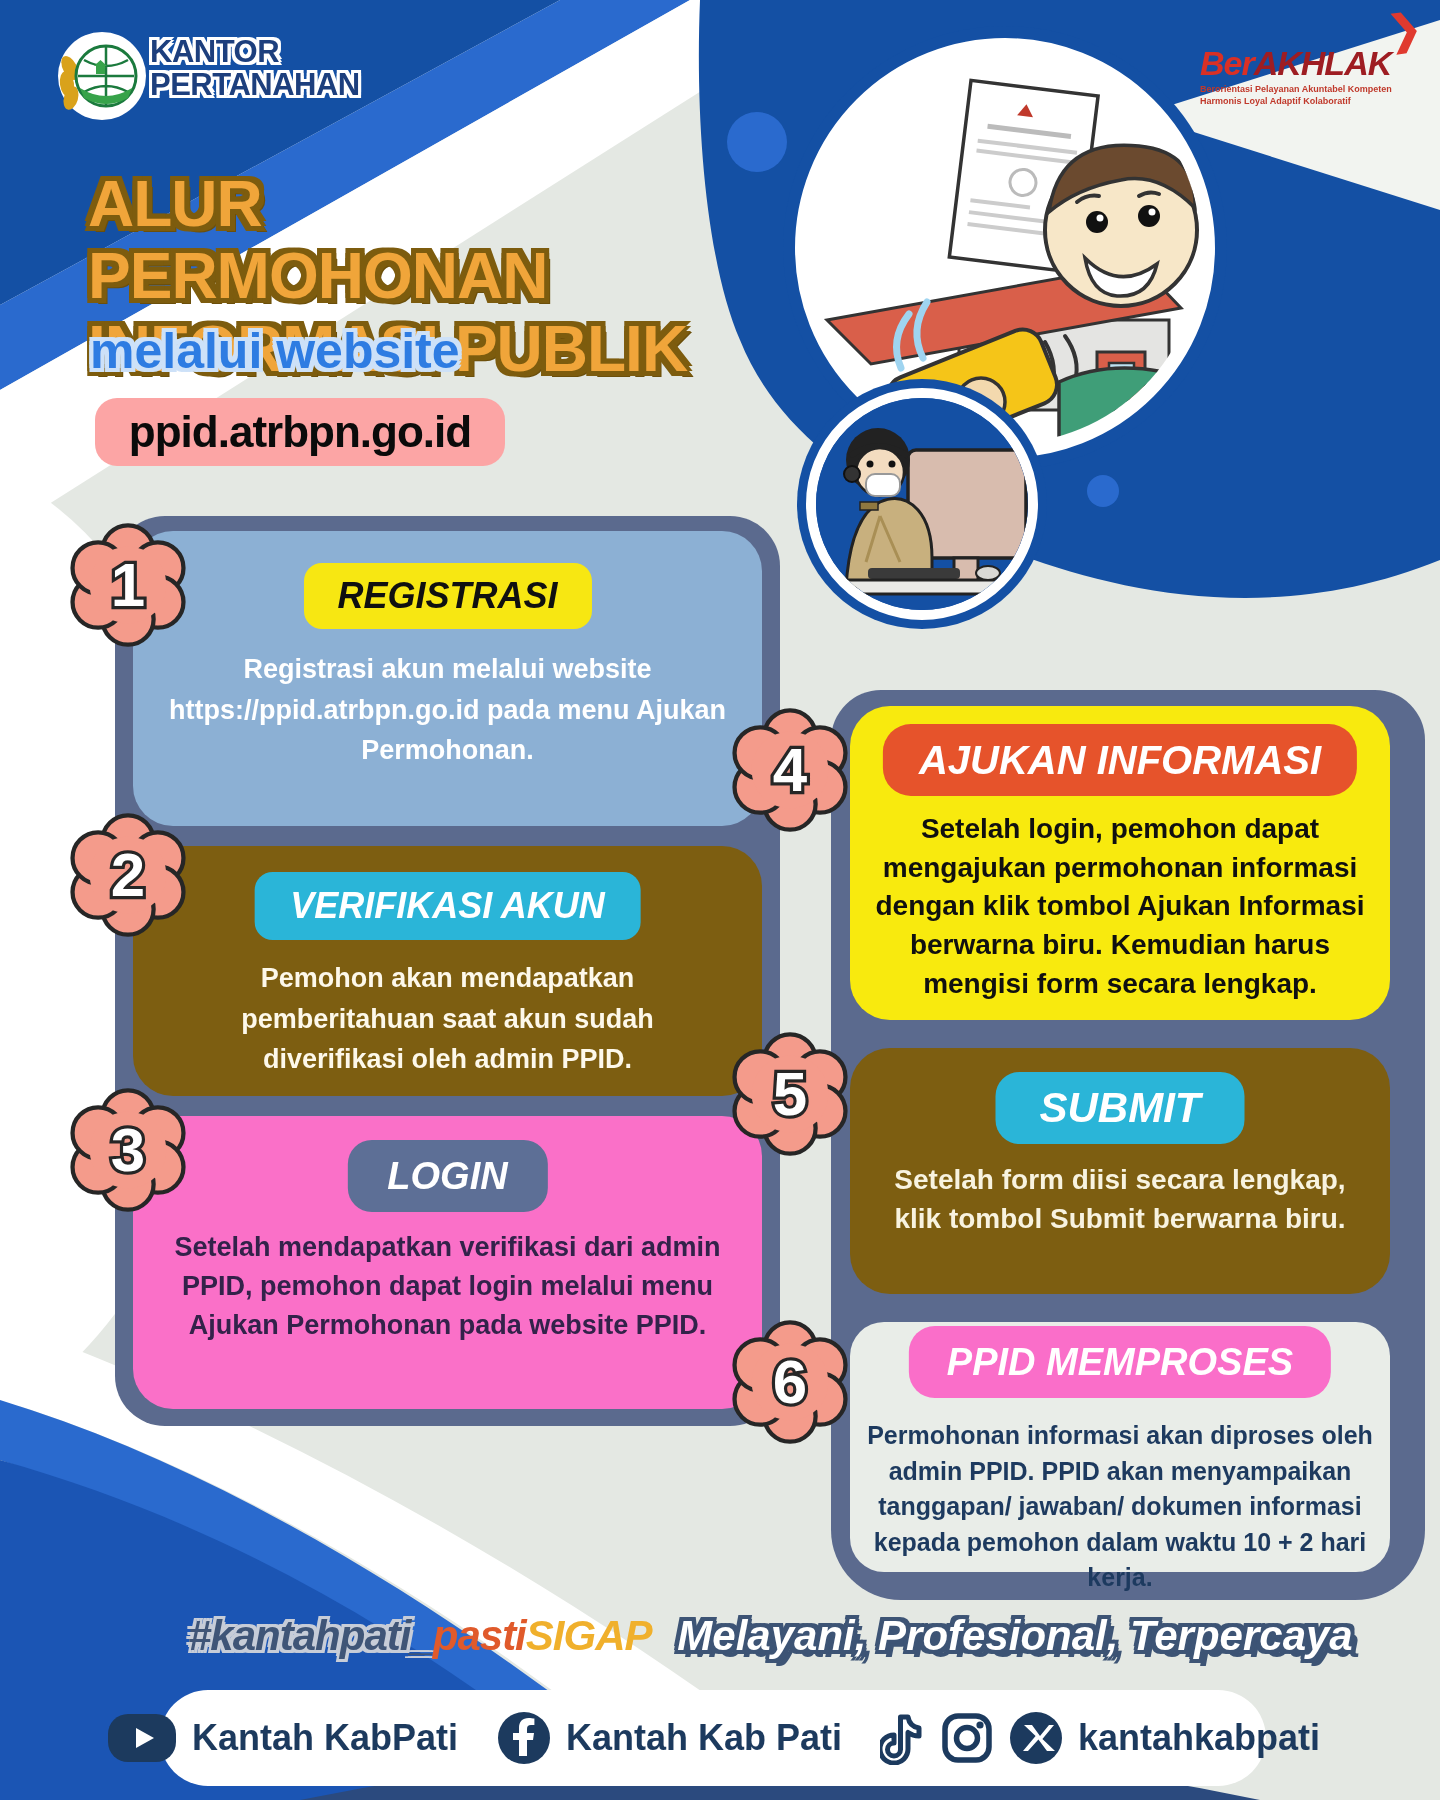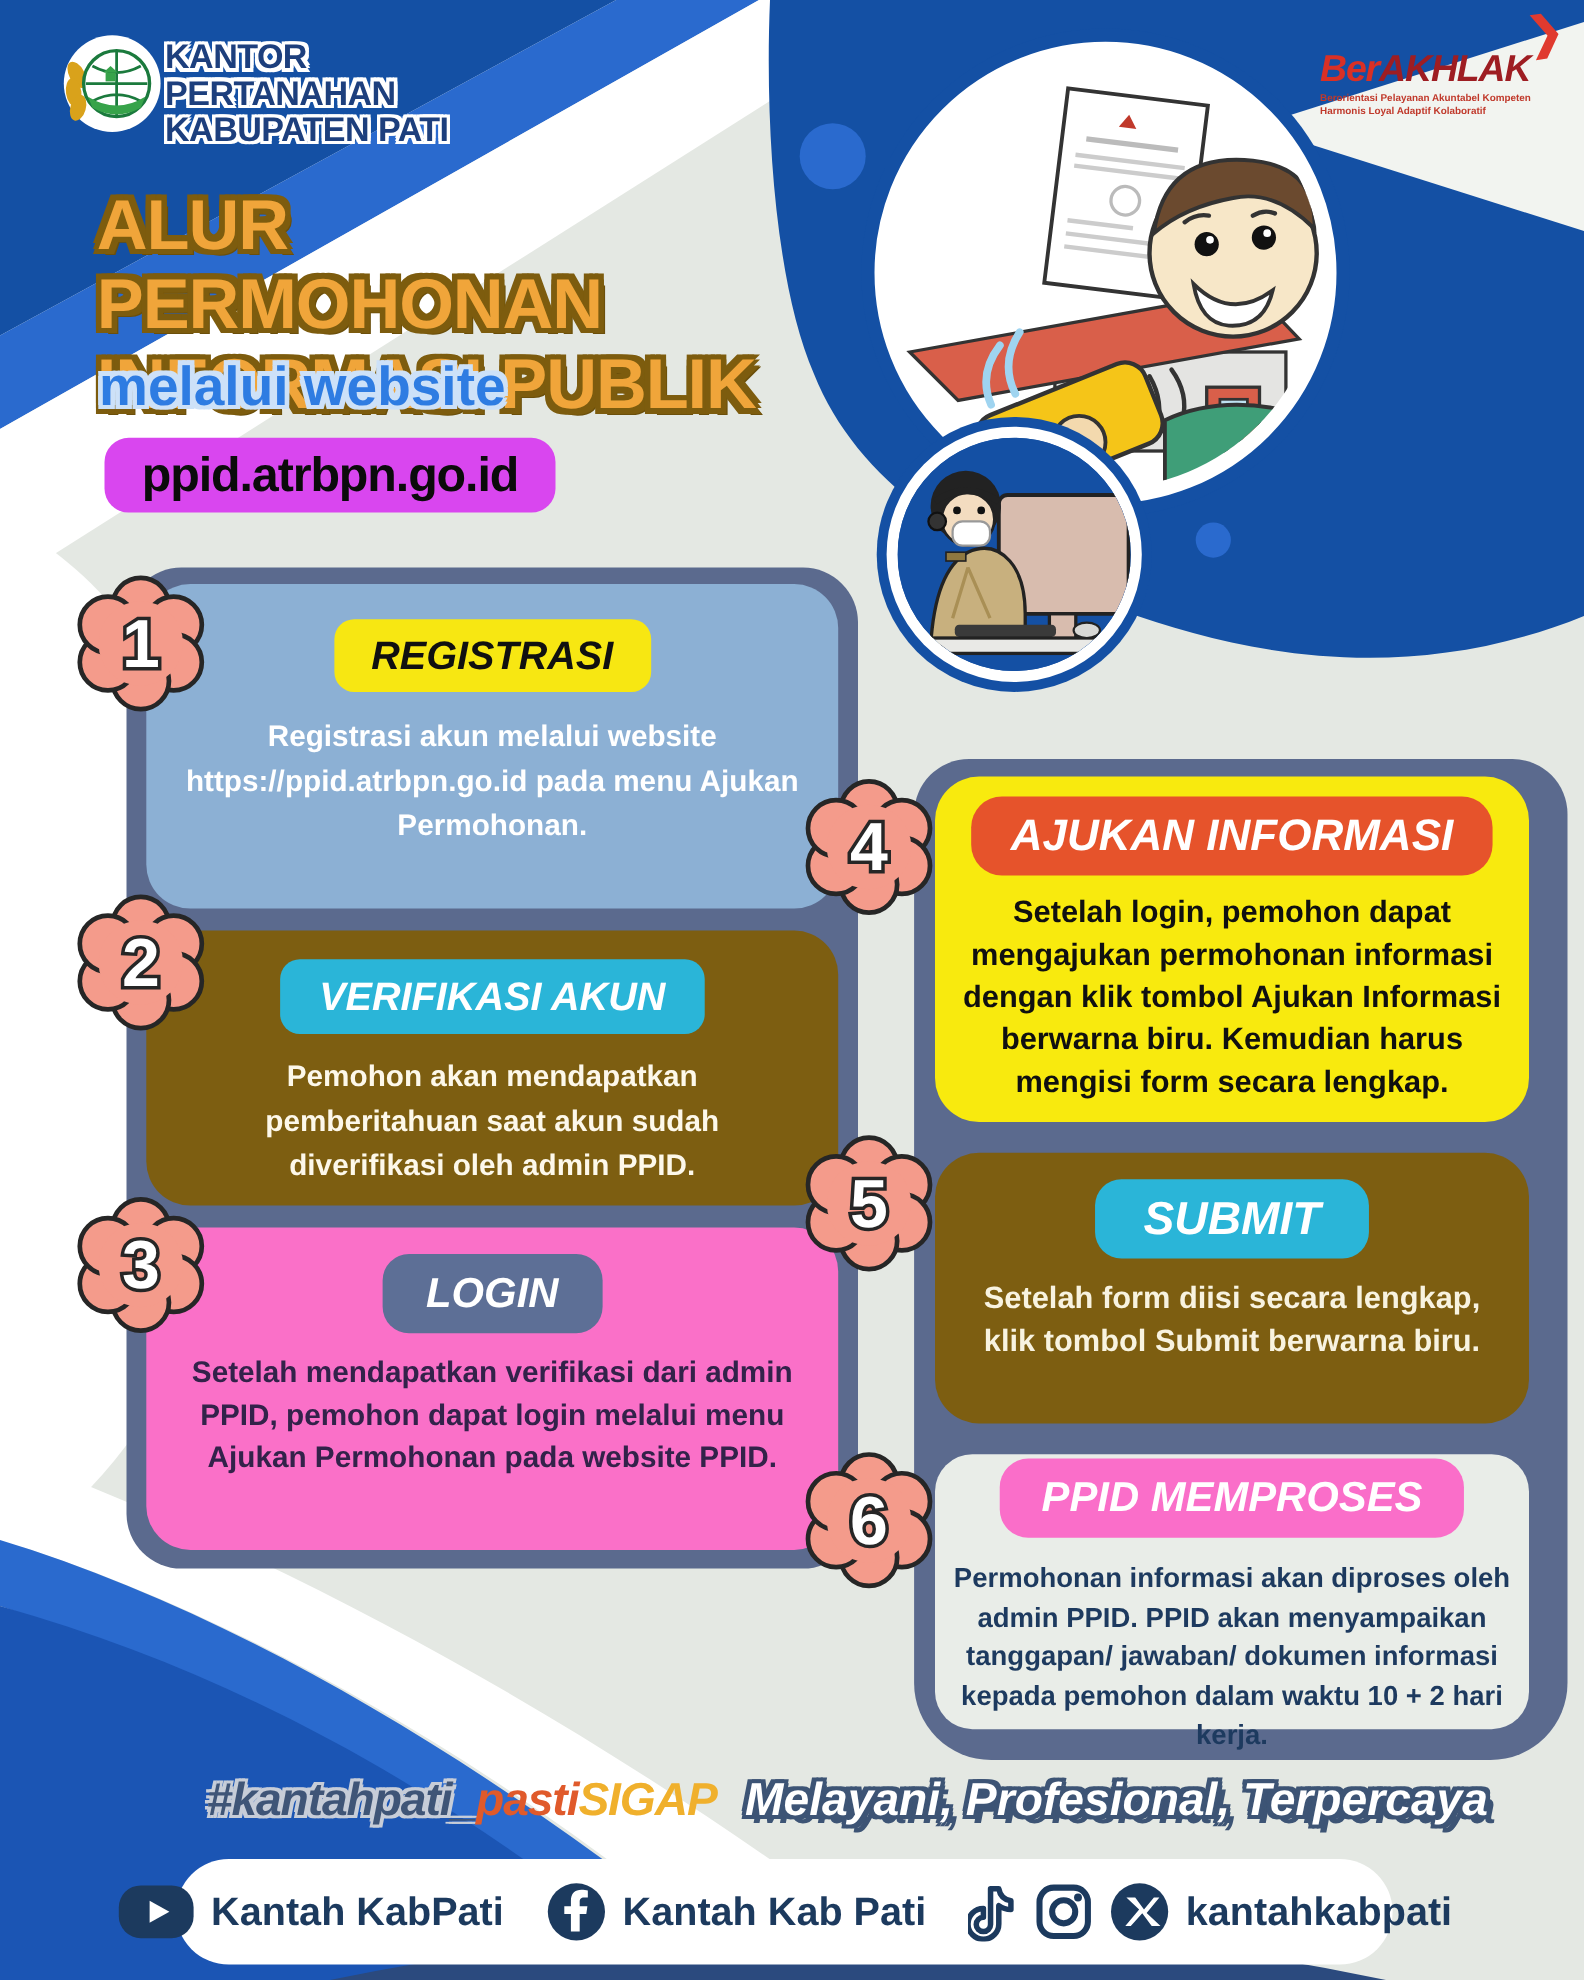--- a/index.html
+++ b/index.html
@@ -36,21 +36,21 @@
     text-shadow:-5px -5px 0 #7d5c0e,5px -5px 0 #7d5c0e,-5px 5px 0 #7d5c0e,5px 5px 0 #7d5c0e,
                  0 -5px 0 #7d5c0e,0 5px 0 #7d5c0e,-5px 0 0 #7d5c0e,5px 0 0 #7d5c0e,
                  6px 6px 0 #6b4f0b;
   }
   .subtitle{
     left:90px;top:322px;font-size:50px;font-weight:800;color:#2e7ce2;
     text-shadow:-4px -4px 0 #cde1f8,4px -4px 0 #cde1f8,-4px 4px 0 #cde1f8,4px 4px 0 #cde1f8,
                  0 -4px 0 #cde1f8,0 4px 0 #cde1f8,-4px 0 0 #cde1f8,4px 0 0 #cde1f8;
   }
   .url-pill{
-    left:95px;top:398px;width:410px;height:68px;background:#d946ef;border-radius:22px;
+    left:95px;top:398px;width:410px;height:68px;background:#fca5a5;border-radius:22px;
     display:flex;align-items:center;justify-content:center;
     font-size:44px;font-weight:800;color:#0b0b0b;letter-spacing:-1px;
   }
 
   
   .col{background:#5b6a8e;border-radius:50px;}
   .col-left{left:115px;top:516px;width:665px;height:910px;}
   .col-right{left:831px;top:690px;width:594px;height:910px;border-radius:50px 50px 70px 70px;}
 
   .card{position:absolute;border-radius:40px;}
@@ -153,21 +153,20 @@
       <ellipse cx="19" cy="70" rx="7" ry="12" fill="#d9a21b" transform="rotate(16 19 70)"></ellipse>
     </g>
     <circle cx="54" cy="48" r="30" fill="#ffffff" stroke="#1b7a3d" stroke-width="3"></circle>
     <path d="M26,48 H82 M54,18 V78 M32,32 Q54,44 76,32 M32,64 Q54,52 76,64" stroke="#1b7a3d" stroke-width="2.5" fill="none"></path>
     <path d="M28,60 Q54,76 80,60 L76,70 Q54,82 32,70 Z" fill="#37a34a"></path>
     <rect x="44" y="38" width="9" height="8" fill="#37a34a"></rect>
     <path d="M42,38 L48.5,32 L55,38 Z" fill="#37a34a"></path>
   </svg>
   <div class="abs office-name" style="z-index:4;">
     <div>KANTOR PERTANAHAN</div>
-    <div>KABUPATEN PATI</div>
   </div>
 
   <div class="abs berakhlak" style="z-index:4;">
     <div class="brand"><span class="b1">Ber</span><span class="b2">AKHLAK</span></div>
     <div class="tag">Berorientasi Pelayanan Akuntabel Kompeten</div>
     <div class="tag">Harmonis Loyal Adaptif Kolaboratif</div>
   </div>
   <div class="abs chevron" style="z-index:4;">❯</div>
 
   <div class="abs" style="left:795px;top:38px;width:392px;height:392px;border-radius:50%;background:#fff;

